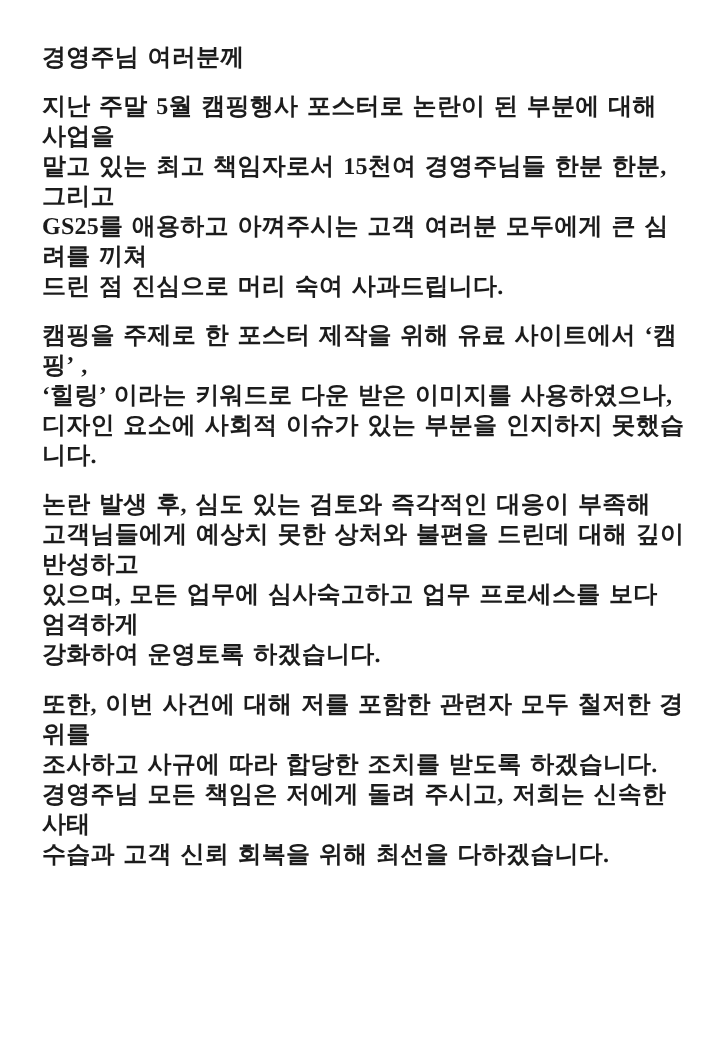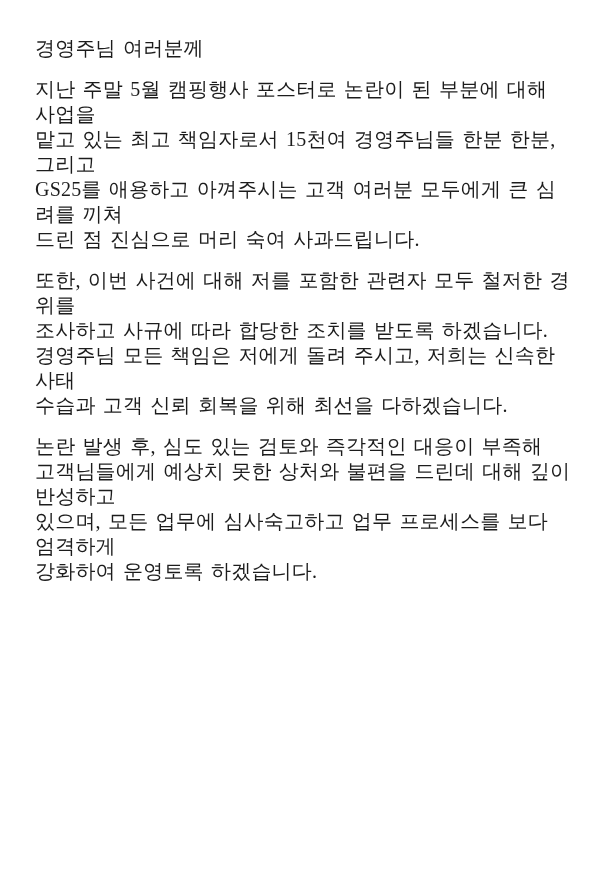--- a/index.html
+++ b/index.html
@@ -12,21 +12,21 @@
     height: 874px;
     overflow: hidden;
   }
   .letter {
     box-sizing: border-box;
     width: 600px;
     min-height: 874px;
     padding: 36px 26px 0 35px;
     color: #1c1c1c;
     font-family: "Liberation Serif", "DejaVu Serif", serif;
-    font-weight: 400;
+    font-weight: 700;
     font-size: 20px;
     line-height: 25px;
     letter-spacing: 0.2px;
     word-spacing: 2px;
     background: #ffffff;
   }
   .salutation {
     margin: 0 0 16px 0;
   }
   .para {
@@ -39,24 +39,27 @@
 
 <div class="letter">
   <div class="salutation">경영주님 여러분께</div>
 
   <div class="para">지난 주말 5월 캠핑행사 포스터로 논란이 된 부분에 대해 사업을
 맡고 있는 최고 책임자로서 15천여 경영주님들 한분 한분, 그리고
 GS25를 애용하고 아껴주시는 고객 여러분 모두에게 큰 심려를 끼쳐
 드린 점 진심으로 머리 숙여 사과드립니다.</div>
 
 
+  <div class="para">캠핑을 주제로 한 포스터 제작을 위해 유료 사이트에서 ‘캠핑’ ,
+‘힐링’ 이라는 키워드로 다운 받은 이미지를 사용하였으나,
+디자인 요소에 사회적 이슈가 있는 부분을 인지하지 못했습니다.</div>
+
+  <div class="para">논란 발생 후, 심도 있는 검토와 즉각적인 대응이 부족해
+고객님들에게 예상치 못한 상처와 불편을 드린데 대해 깊이 반성하고
+있으며, 모든 업무에 심사숙고하고 업무 프로세스를 보다 엄격하게
+강화하여 운영토록 하겠습니다.</div>
 
   <div class="para">또한, 이번 사건에 대해 저를 포함한 관련자 모두 철저한 경위를
 조사하고 사규에 따라 합당한 조치를 받도록 하겠습니다.
 경영주님 모든 책임은 저에게 돌려 주시고, 저희는 신속한 사태
 수습과 고객 신뢰 회복을 위해 최선을 다하겠습니다.</div>
 
-  <div class="para">논란 발생 후, 심도 있는 검토와 즉각적인 대응이 부족해
-고객님들에게 예상치 못한 상처와 불편을 드린데 대해 깊이 반성하고
-있으며, 모든 업무에 심사숙고하고 업무 프로세스를 보다 엄격하게
-강화하여 운영토록 하겠습니다.</div>
-
 </div>
 
 </body></html>

